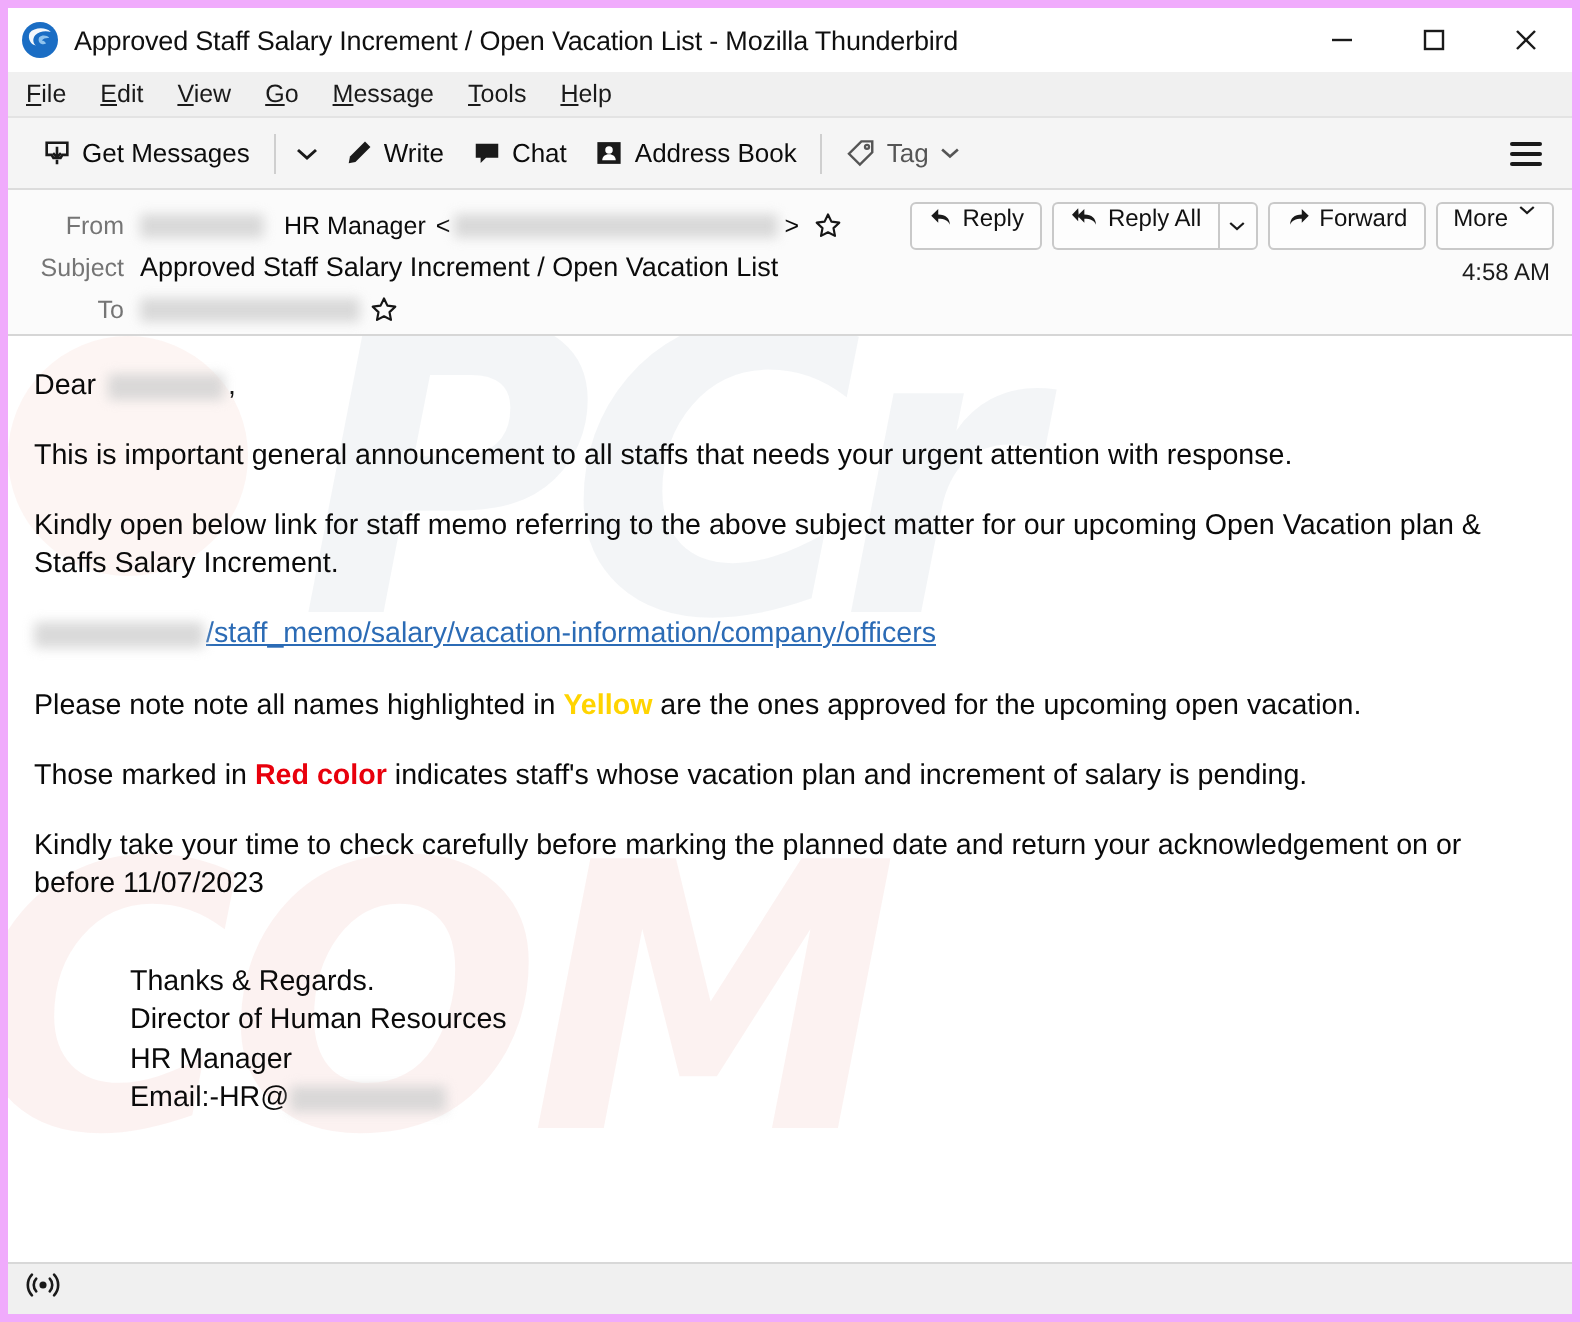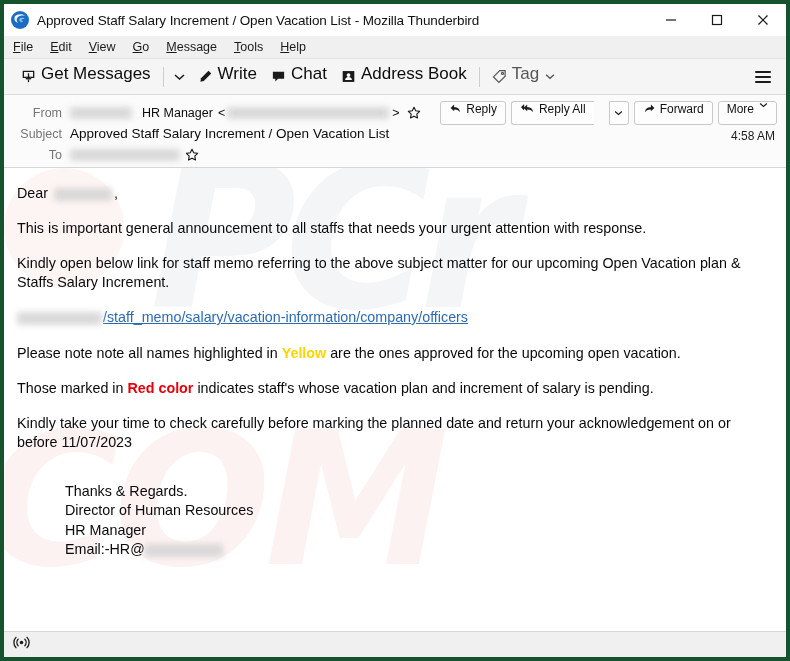--- a/index.html
+++ b/index.html
@@ -9,21 +9,21 @@
     overflow: hidden;
     font-family: "Liberation Sans", sans-serif;
     background: #0c5ba4;
   }
 
   
   #window {
     position: absolute;
     left: 0; top: 0;
     width: 790px; height: 661px;
-    background: #14532d;
+    background: #f0abfc;
     padding: 4px 4px 4px 4px;
   }
   #window-inner {
     position: relative;
     width: 782px; height: 653px;
     background: #ffffff;
     overflow: hidden;
   }
 
   
@@ -77,24 +77,24 @@
   
   #toolbar {
     height: 36px;
     background: #f5f5f5;
     display: flex;
     align-items: center;
     padding: 0 8px 0 10px;
     border-bottom: 1px solid #dcdcdc;
   }
   .tb-btn {
-    display: flex; 
+    display: flex; align-items: center;
     height: 26px;
     padding: 0 7px;
-    font-size: 17px;
+    font-size: 13px;
     color: #0c0c0c;
     white-space: nowrap;
     border-radius: 3px;
   }
   .tb-btn .ic { margin-right: 5px; display: flex; align-items: center; }
   .tb-caret {
     display: flex; align-items: center; justify-content: center;
     width: 22px; height: 26px;
   }
   .tb-sep {
@@ -173,21 +173,21 @@
     padding: 0 8px;
     margin-left: 5px;
     font-size: 12px;
     color: #111;
     background: #fdfdfd;
     border: 1px solid #c9c9c9;
     border-radius: 3px;
     white-space: nowrap;
   }
   .act-btn .ic { margin-right: 4px; display: flex; }
-  .act-group { display: flex; margin-left: 5px; gap: 15px; }
+  .act-group { display: flex; margin-left: 5px; }
   .act-group .act-btn { margin-left: 0; border-radius: 3px 0 0 3px; border-right: none; }
   .act-group .act-split {
     display: flex; align-items: center; justify-content: center;
     width: 20px; height: 24px;
     background: #fdfdfd;
     border: 1px solid #c9c9c9;
     border-radius: 0 3px 3px 0;
   }
   #msg-time {
     position: absolute;

